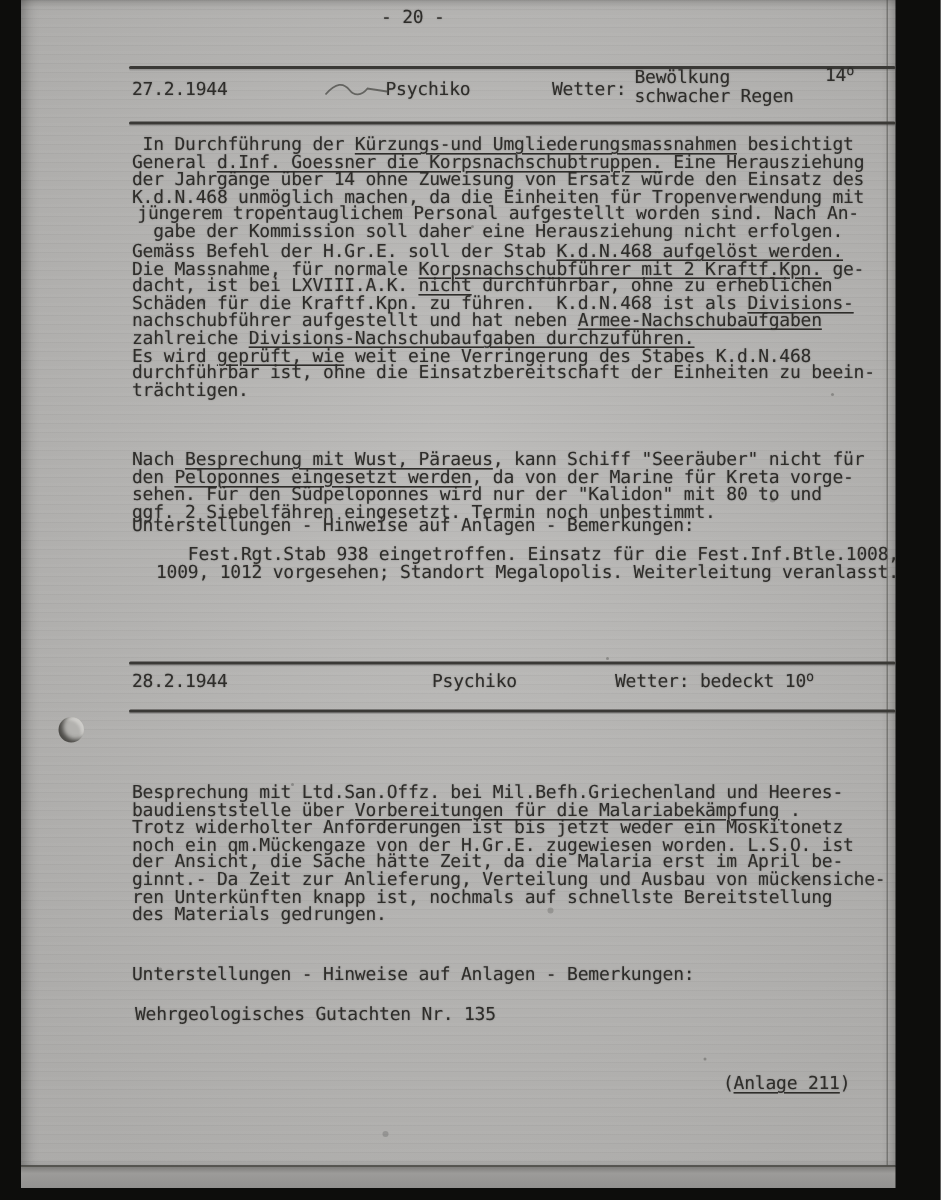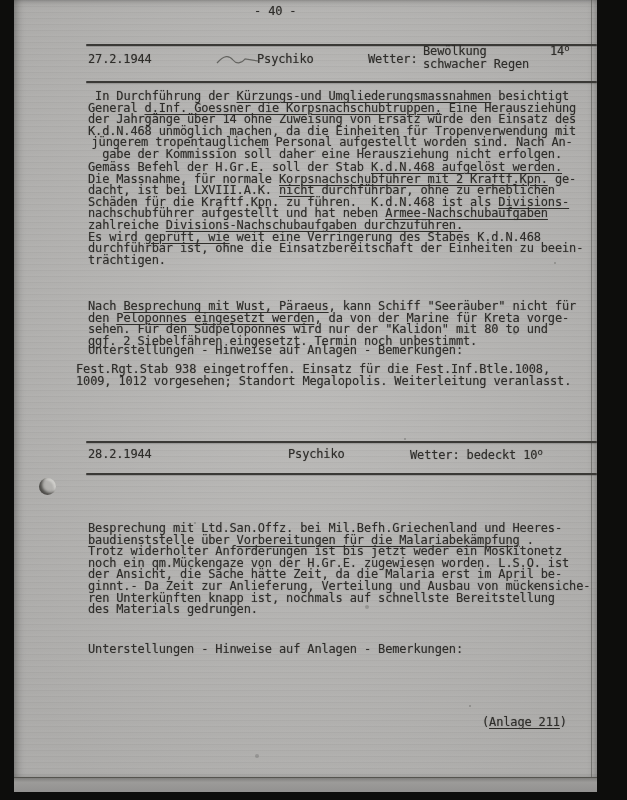--- a/index.html
+++ b/index.html
@@ -32,21 +32,21 @@
   .heading{text-underline-offset:3px;text-decoration-thickness:1.6px;}
   .rule{position:absolute;left:72px;width:511px;height:2px;background:#3a3936;border-radius:1px;box-shadow:0 1px 0 rgba(0,0,0,0.15);}
   sup{font-size:9px;vertical-align:4px;letter-spacing:0;}
   .page-number{position:absolute;left:240px;top:4px;}
   .r-a{top:44px;} .r-b{top:81px;} .r-c{top:441px;} .r-d{top:473px;}
   .e1-date{left:74px;top:52px;} .e1-place{left:243px;top:52px;}
   .e1-wlabel{left:354px;top:52px;}
   .e1-wl1{left:409px;top:44px;} .e1-wl2{left:409px;top:57px;}
   .e1-temp{left:536px;top:43px;}
   .p1{left:74px;top:91px;text-align:center;} .p2{left:74px;top:162px;} .p3{left:74px;top:269px;margin-top:32px;}
-  .h1{left:74px;top:343px;} .b1{left:62px;top:364px;}
+  .h1{left:74px;top:343px;} .b1{left:90px;top:364px;text-align:right;}
   .e2-date{left:74px;top:447px;} .e2-place{left:274px;top:447px;} .e2-weather{left:396px;top:447px;}
   .p4{left:74px;top:484px;margin-top:39px;}
   .h2{left:74px;top:642px;}
   .annex-left{left:76px;top:669px;} .annex-right{left:468px;top:669px;margin-top:48px;}
   .hole{
     position:absolute;left:25px;top:478px;width:17px;height:17px;border-radius:50%;
     background:#b3b2af;
     box-shadow: inset 3px -2px 3px rgba(58,56,53,0.85), inset -2px 2px 2px rgba(208,207,203,0.95);
   }
   .edge-line{position:absolute;left:577px;top:0;width:1px;height:777px;background:rgba(60,59,56,0.45);}
@@ -61,21 +61,21 @@
       540px 262px 0 0 rgba(40,40,38,0.3), 242px 755px 0 1px rgba(40,40,38,0.2),
       390px 438px 0 0 rgba(40,40,38,0.3), 520px 585px 0 1px rgba(70,68,64,0.45);
   }
 </style>
 </head>
 <body>
 
 <div class="scan">
   <div class="paper">
 
-    <div class="txt page-number">- 40 -</div>
+    <div class="txt page-number">- 20 -</div>
 
     <div class="rule r-a"></div>
     <span class="txt e1-date">27.2.1944</span>
     <svg class="penmark" width="44" height="16" viewBox="0 0 44 16">
       <path d="M1 11 C 8 3, 13 3, 17 8 C 20 12, 25 12, 29 7 L 42 9" fill="none" stroke="#4a4945" stroke-width="1.2" opacity="0.75"></path>
     </svg>
     <span class="txt e1-place">Psychiko</span>
     <span class="txt e1-wlabel">Wetter:</span>
     <span class="txt e1-wl1">Bewölkung</span>
     <span class="txt e1-wl2">schwacher Regen</span>
@@ -91,20 +91,21 @@
 
     <div class="rule r-c"></div>
     <span class="txt e2-date">28.2.1944</span>
     <span class="txt e2-place">Psychiko</span>
     <span class="txt e2-weather"><span>Wetter:</span><span> </span><span>bedeckt</span><span> </span><span>10</span><sup>o</sup></span>
     <div class="rule r-d"></div>
 
     <div class="lines txt p4"><div class="tl"><span>Besprechung mit Ltd.San.Offz. bei Mil.Befh.Griechenland und Heeres-</span></div><div class="tl"><span>baudienststelle über </span><span class="u">Vorbereitungen für die Malariabekämpfung</span><span> .</span></div><div class="tl"><span>Trotz widerholter Anforderungen ist bis jetzt weder ein Moskitonetz</span></div><div class="tl"><span>noch ein qm.Mückengaze von der H.Gr.E. zugewiesen worden. L.S.O. ist</span></div><div class="tl"><span>der Ansicht, die Sache hätte Zeit, da die Malaria erst im April be-</span></div><div class="tl"><span>ginnt.- Da Zeit zur Anlieferung, Verteilung und Ausbau von mückensiche-</span></div><div class="tl"><span>ren Unterkünften knapp ist, nochmals auf schnellste Bereitstellung</span></div><div class="tl"><span>des Materials gedrungen.</span></div></div>
 
     <div class="txt h2 heading">Unterstellungen - Hinweise auf Anlagen - Bemerkungen:</div>
+    <div class="txt annex-left">Wehrgeologisches Gutachten Nr. 135</div>
     <div class="lines txt annex-right"><div class="tl"><span>(</span><span class="u">Anlage 211</span><span>)</span></div></div>
 
     <div class="hole"></div>
     <div class="edge-line"></div>
     <div class="specks"></div>
   </div>
   <div class="bottom-band"></div>
 </div>
 
 </body></html>

